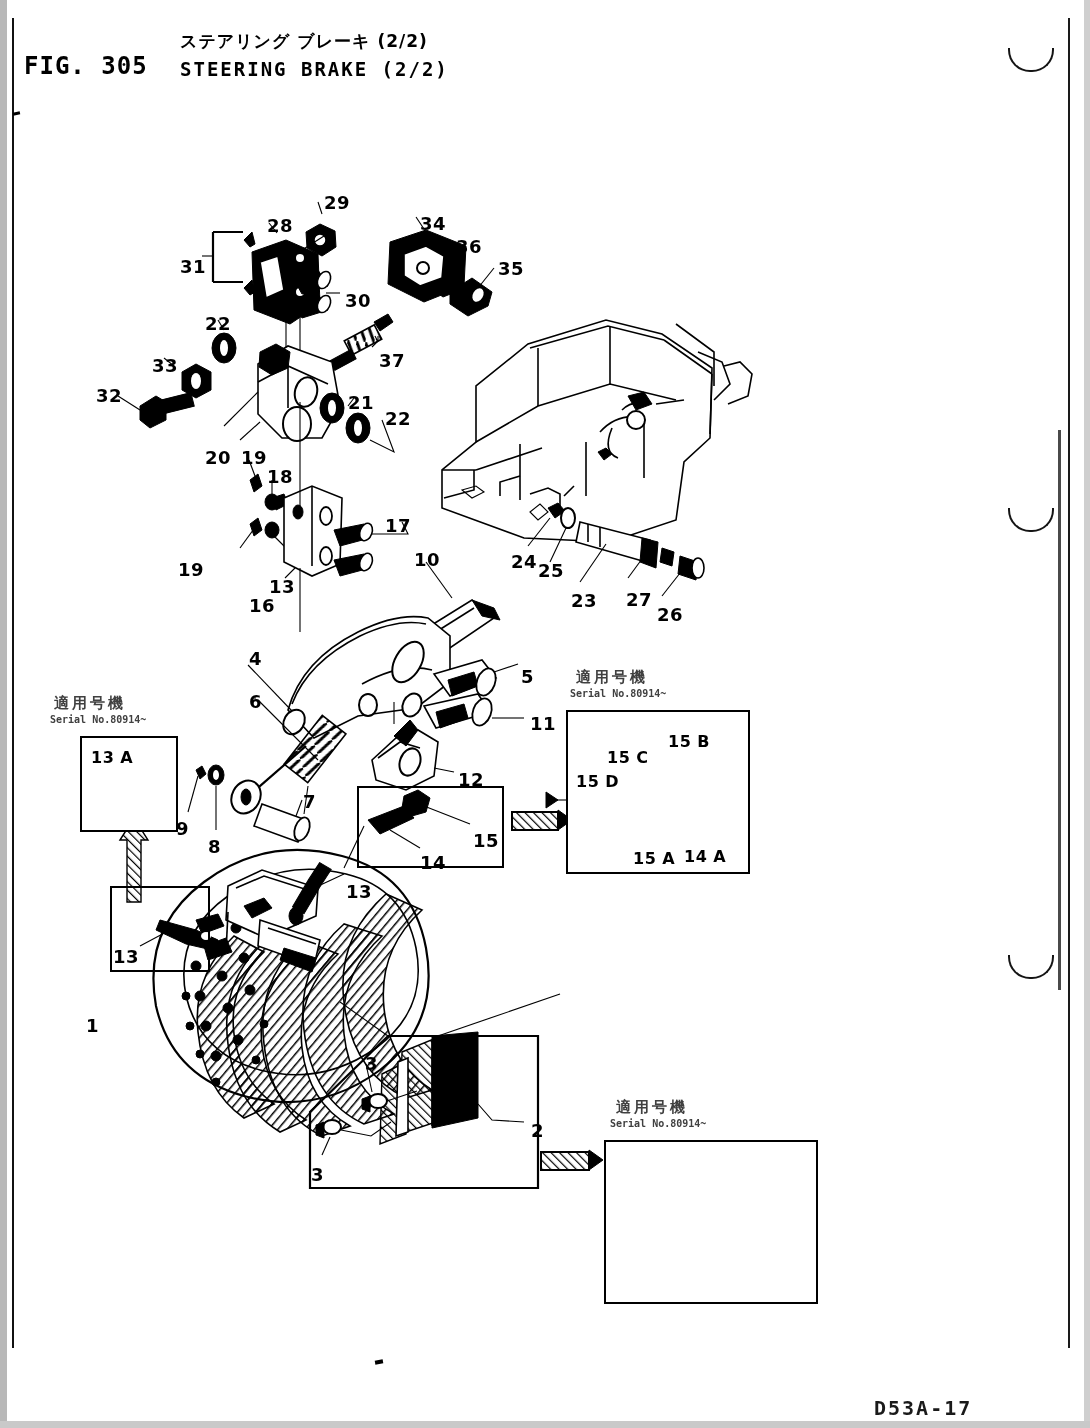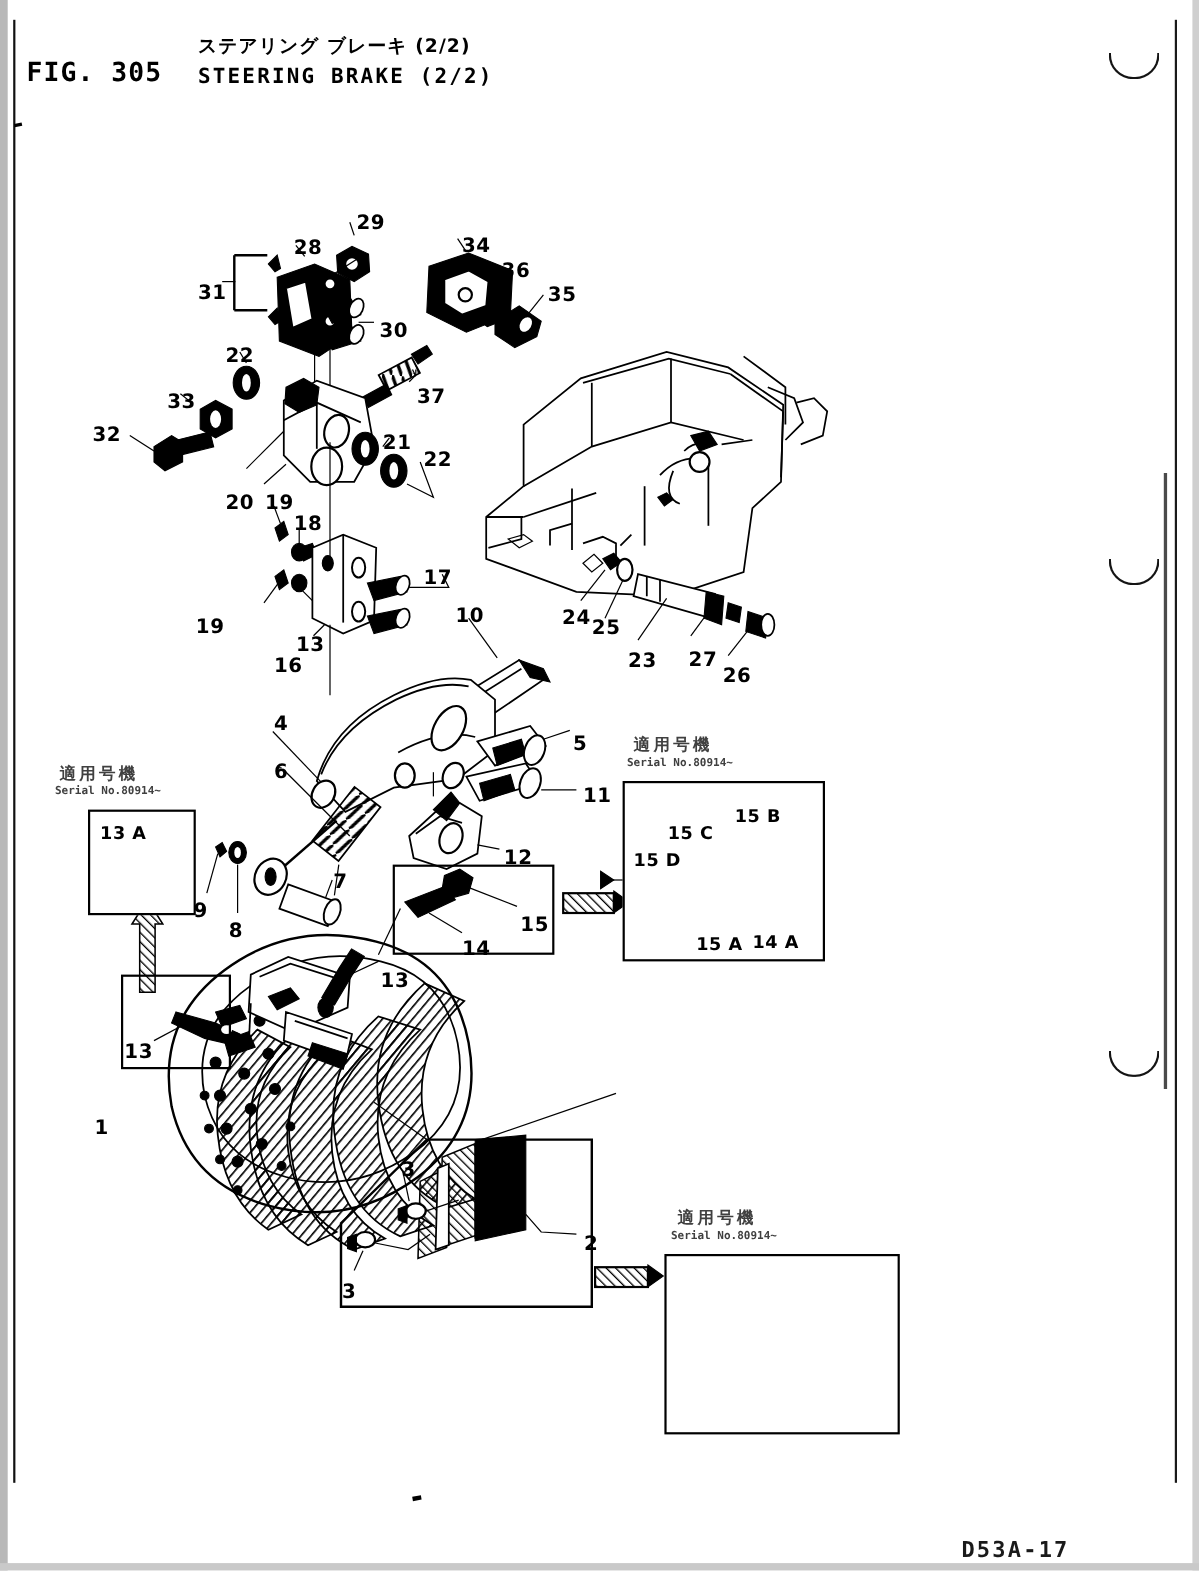--- a/index.html
+++ b/index.html
@@ -646,21 +646,21 @@
       <div class="cl" style="left: 385px; top: 408px;">22</div>
       <div class="cl" style="left: 571px; top: 590px;">23</div>
       <div class="cl" style="left: 511px; top: 551px;">24</div>
       <div class="cl" style="left: 538px; top: 550px; margin-top: 10px;">25</div>
       <div class="cl" style="left: 657px; top: 604px;">26</div>
       <div class="cl" style="left: 626px; top: 589px;">27</div>
       <div class="cl" style="left: 267px; top: 215px;">28</div>
       <div class="cl" style="left: 324px; top: 192px;">29</div>
       <div class="cl" style="left: 345px; top: 290px;">30</div>
       <div class="cl" style="left: 180px; top: 256px;">31</div>
-      <div class="cl" style="left: 84px; top: 385px;">32</div>
+      <div class="cl" style="left: 96px; top: 385px;">32</div>
       <div class="cl" style="left: 152px; top: 355px;">33</div>
       <div class="cl" style="left: 420px; top: 213px;">34</div>
       <div class="cl" style="left: 498px; top: 258px;">35</div>
       <div class="cl" style="left: 456px; top: 236px;">36</div>
       <div class="cl" style="left: 379px; top: 350px;">37</div>
     </div>
 
 </div>
 
 </body></html>

